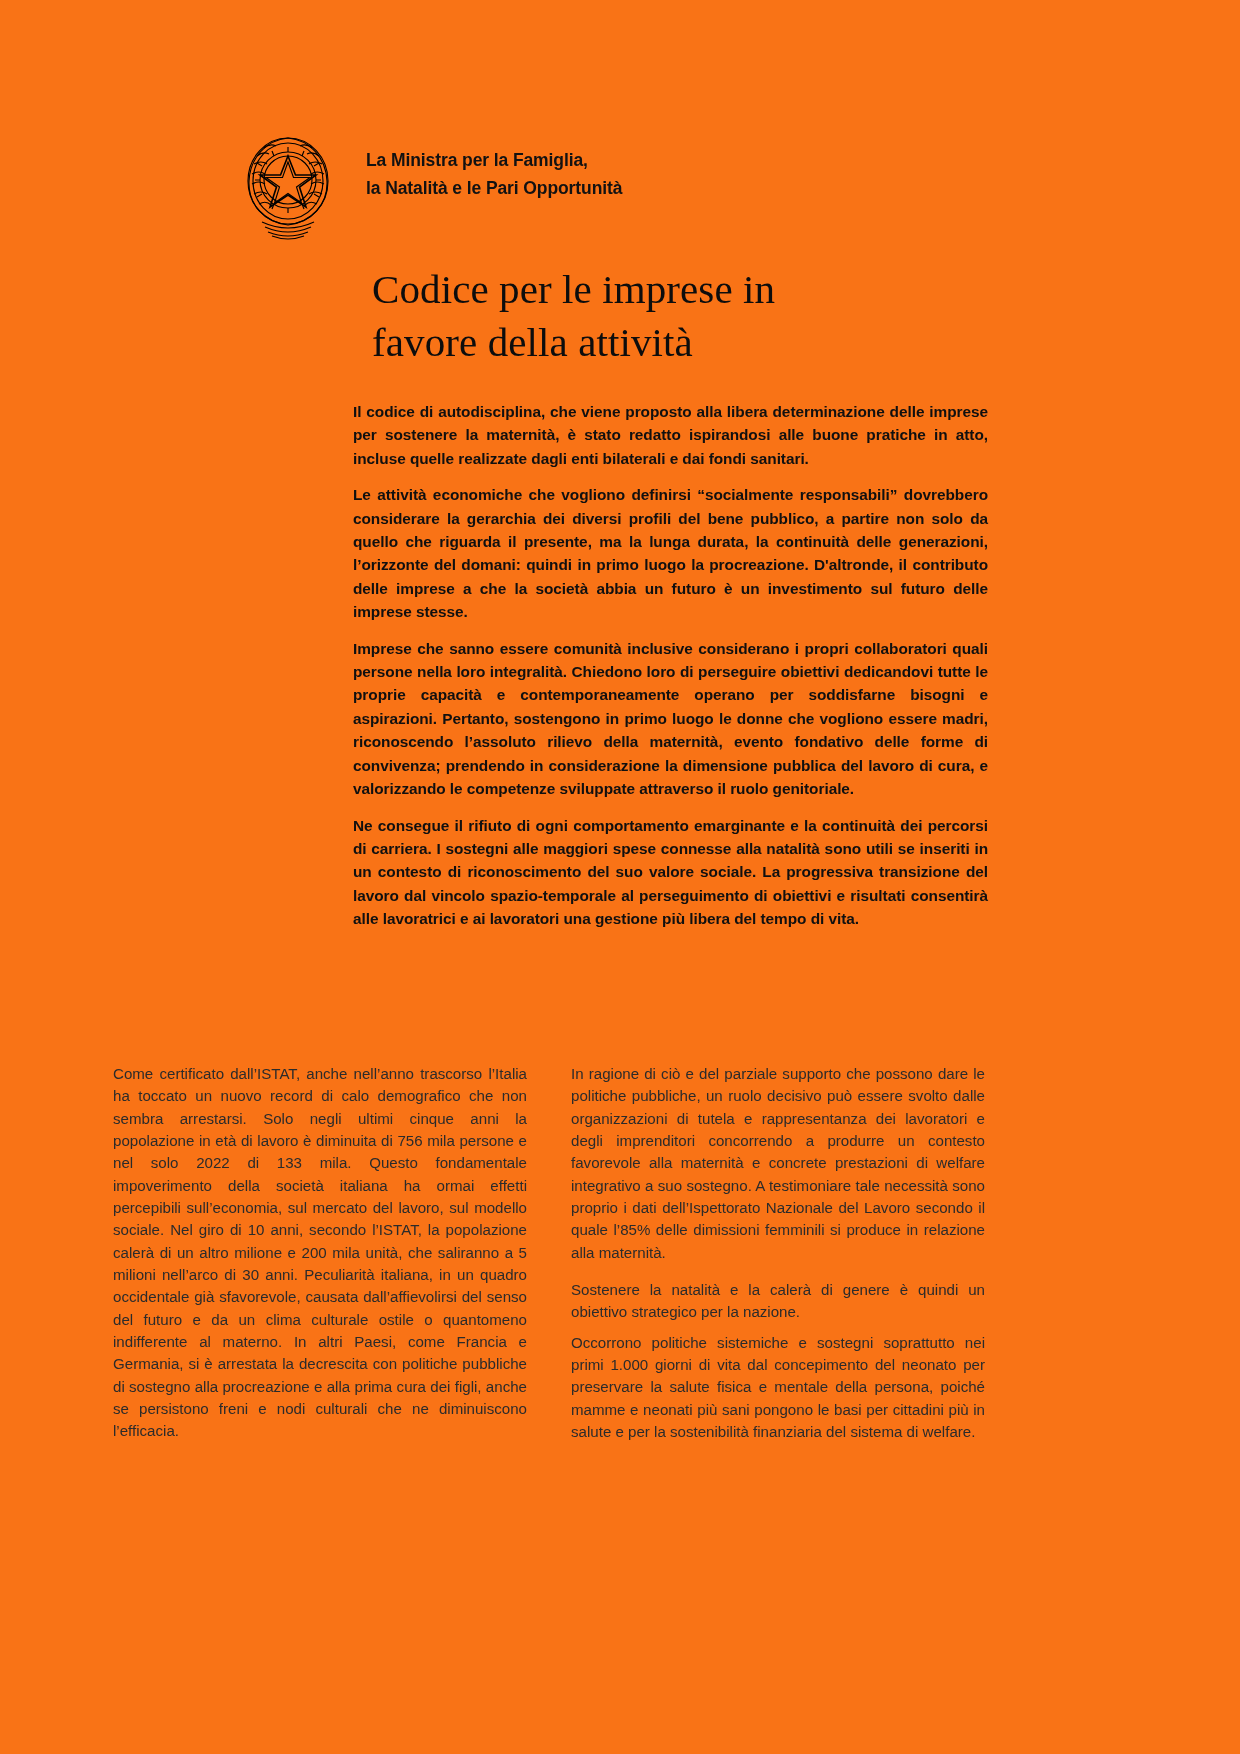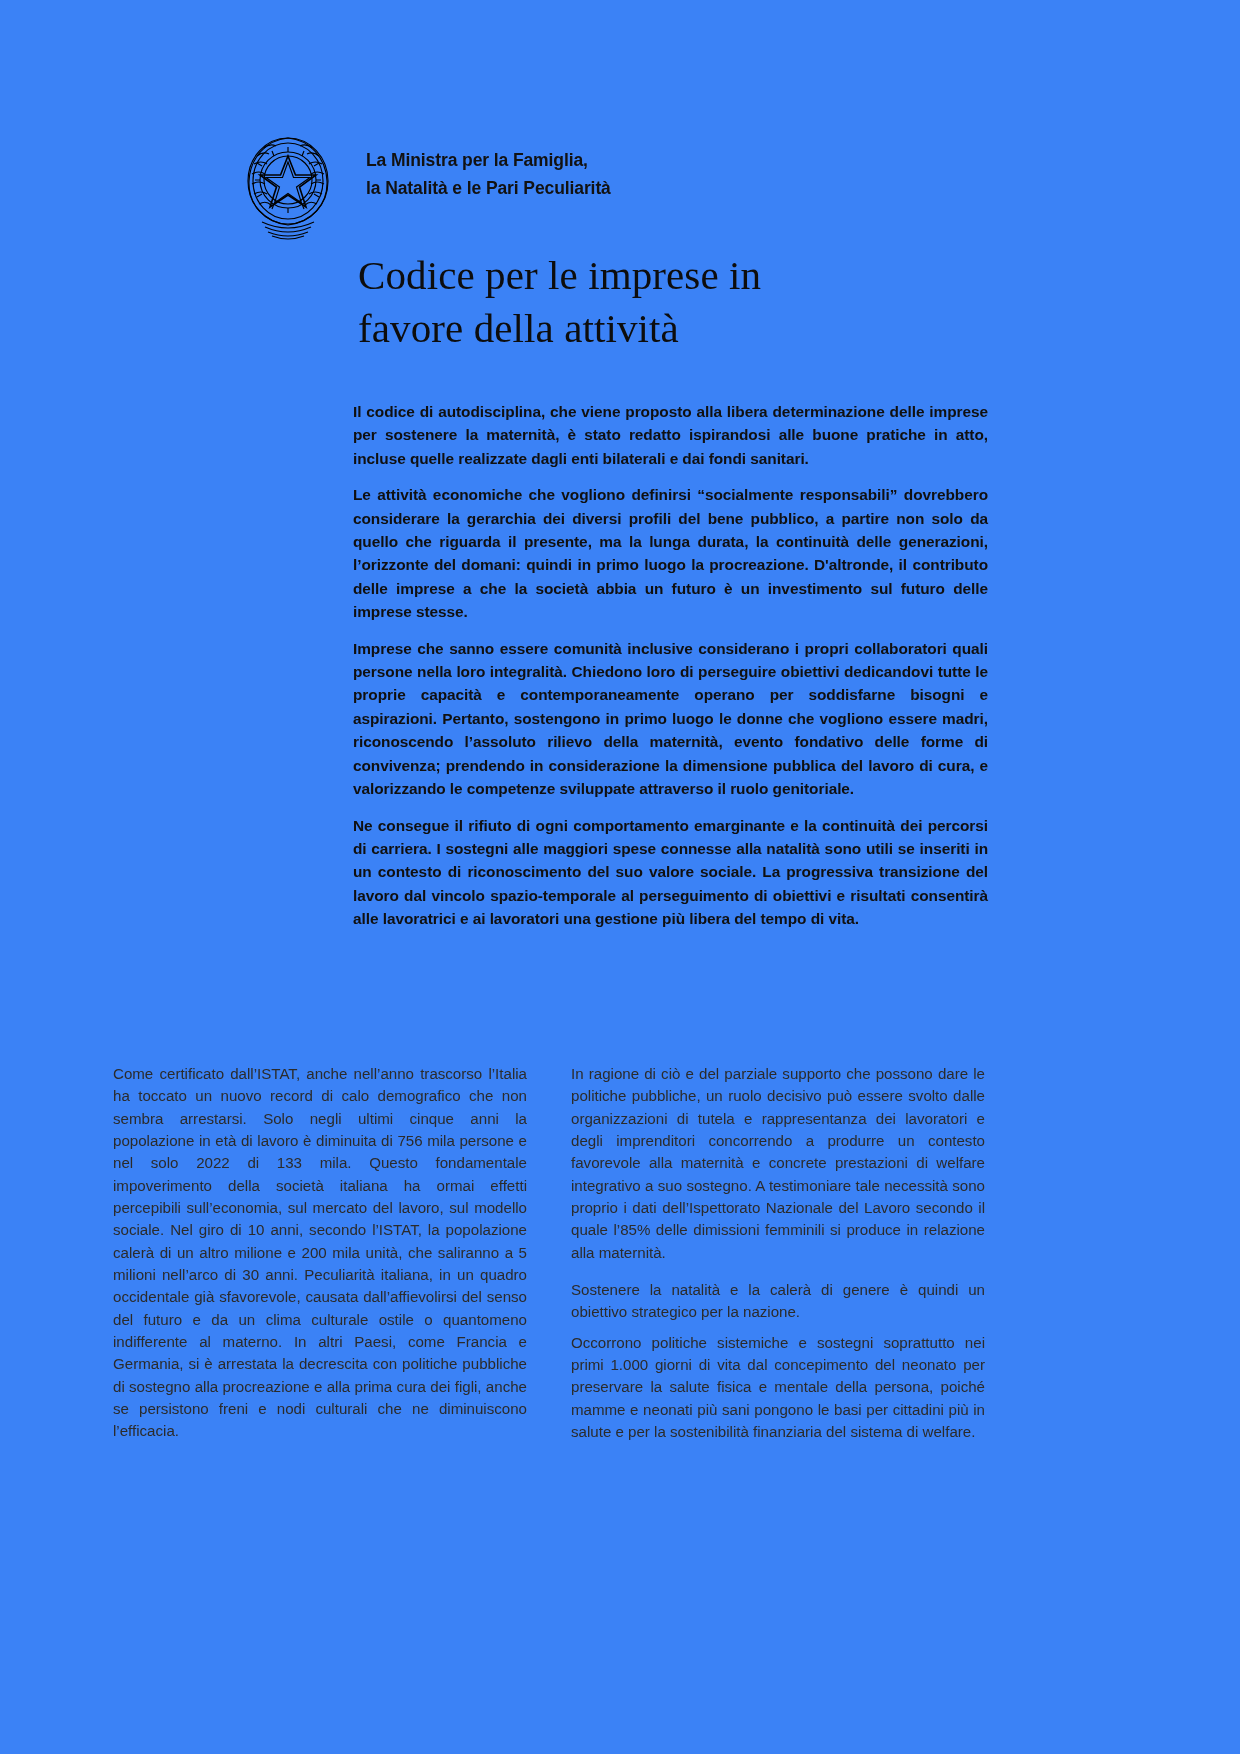--- a/index.html
+++ b/index.html
@@ -13,21 +13,21 @@
     height: 1754px;
     position: relative;
     font-family: "Liberation Sans", sans-serif;
     color: #1a1a1a;
     overflow: hidden;
   }
 
   .page {
     position: absolute;
     inset: 0;
-    background: #3b82f6;
+    background: #f97316;
     text-decoration: underline;
   }
 
   
   .header {
     position: absolute;
     left: 232px;
     top: 126px;
     width: 760px;
     display: flex;
@@ -59,21 +59,21 @@
     top: 248px;
     width: 640px;
   }
   .doc-title {
     font-family: "Liberation Serif", "DejaVu Serif", serif;
     font-size: 41px;
     line-height: 1.29;
     font-weight: normal;
     color: #0d0d0d;
     letter-spacing: 0.1px;
-    margin: 1px;
+    margin: 15px;
   }
 
   
   .lead {
     position: absolute;
     left: 353px;
     top: 400px;
     width: 635px;
     font-size: 15.4px;
     line-height: 1.52;
@@ -133,21 +133,21 @@
           <path d="M56 30 L63.5 49 L84 49 L67.5 61 L74 81 L56 69 L38 81 L44.5 61 L28 49 L48.5 49 Z" stroke-width="1.6"></path>
           <path d="M56 36 L61.5 51.5 L78 51.5 L64.5 61 L69.5 77 L56 67.5 L42.5 77 L47.5 61 L34 51.5 L50.5 51.5 Z"></path>
 
           <path d="M30 96 q26 12 52 0 M33 101 q23 10 46 0 M36 106 q20 8 40 0"></path>
           <path d="M40 110 q16 6 32 0"></path>
         </g>
       </svg>
     </div>
     <div class="ministry">
       <div>La Ministra per la Famiglia,</div>
-      <div>la Natalità e le Pari Peculiarità</div>
+      <div>la Natalità e le Pari Opportunità</div>
     </div>
   </div>
 
   <div class="title-block">
     <h1 class="doc-title">
       <span>Codice per le imprese in</span><br>
       <span>favore della attività</span>
     </h1>
   </div>
 

